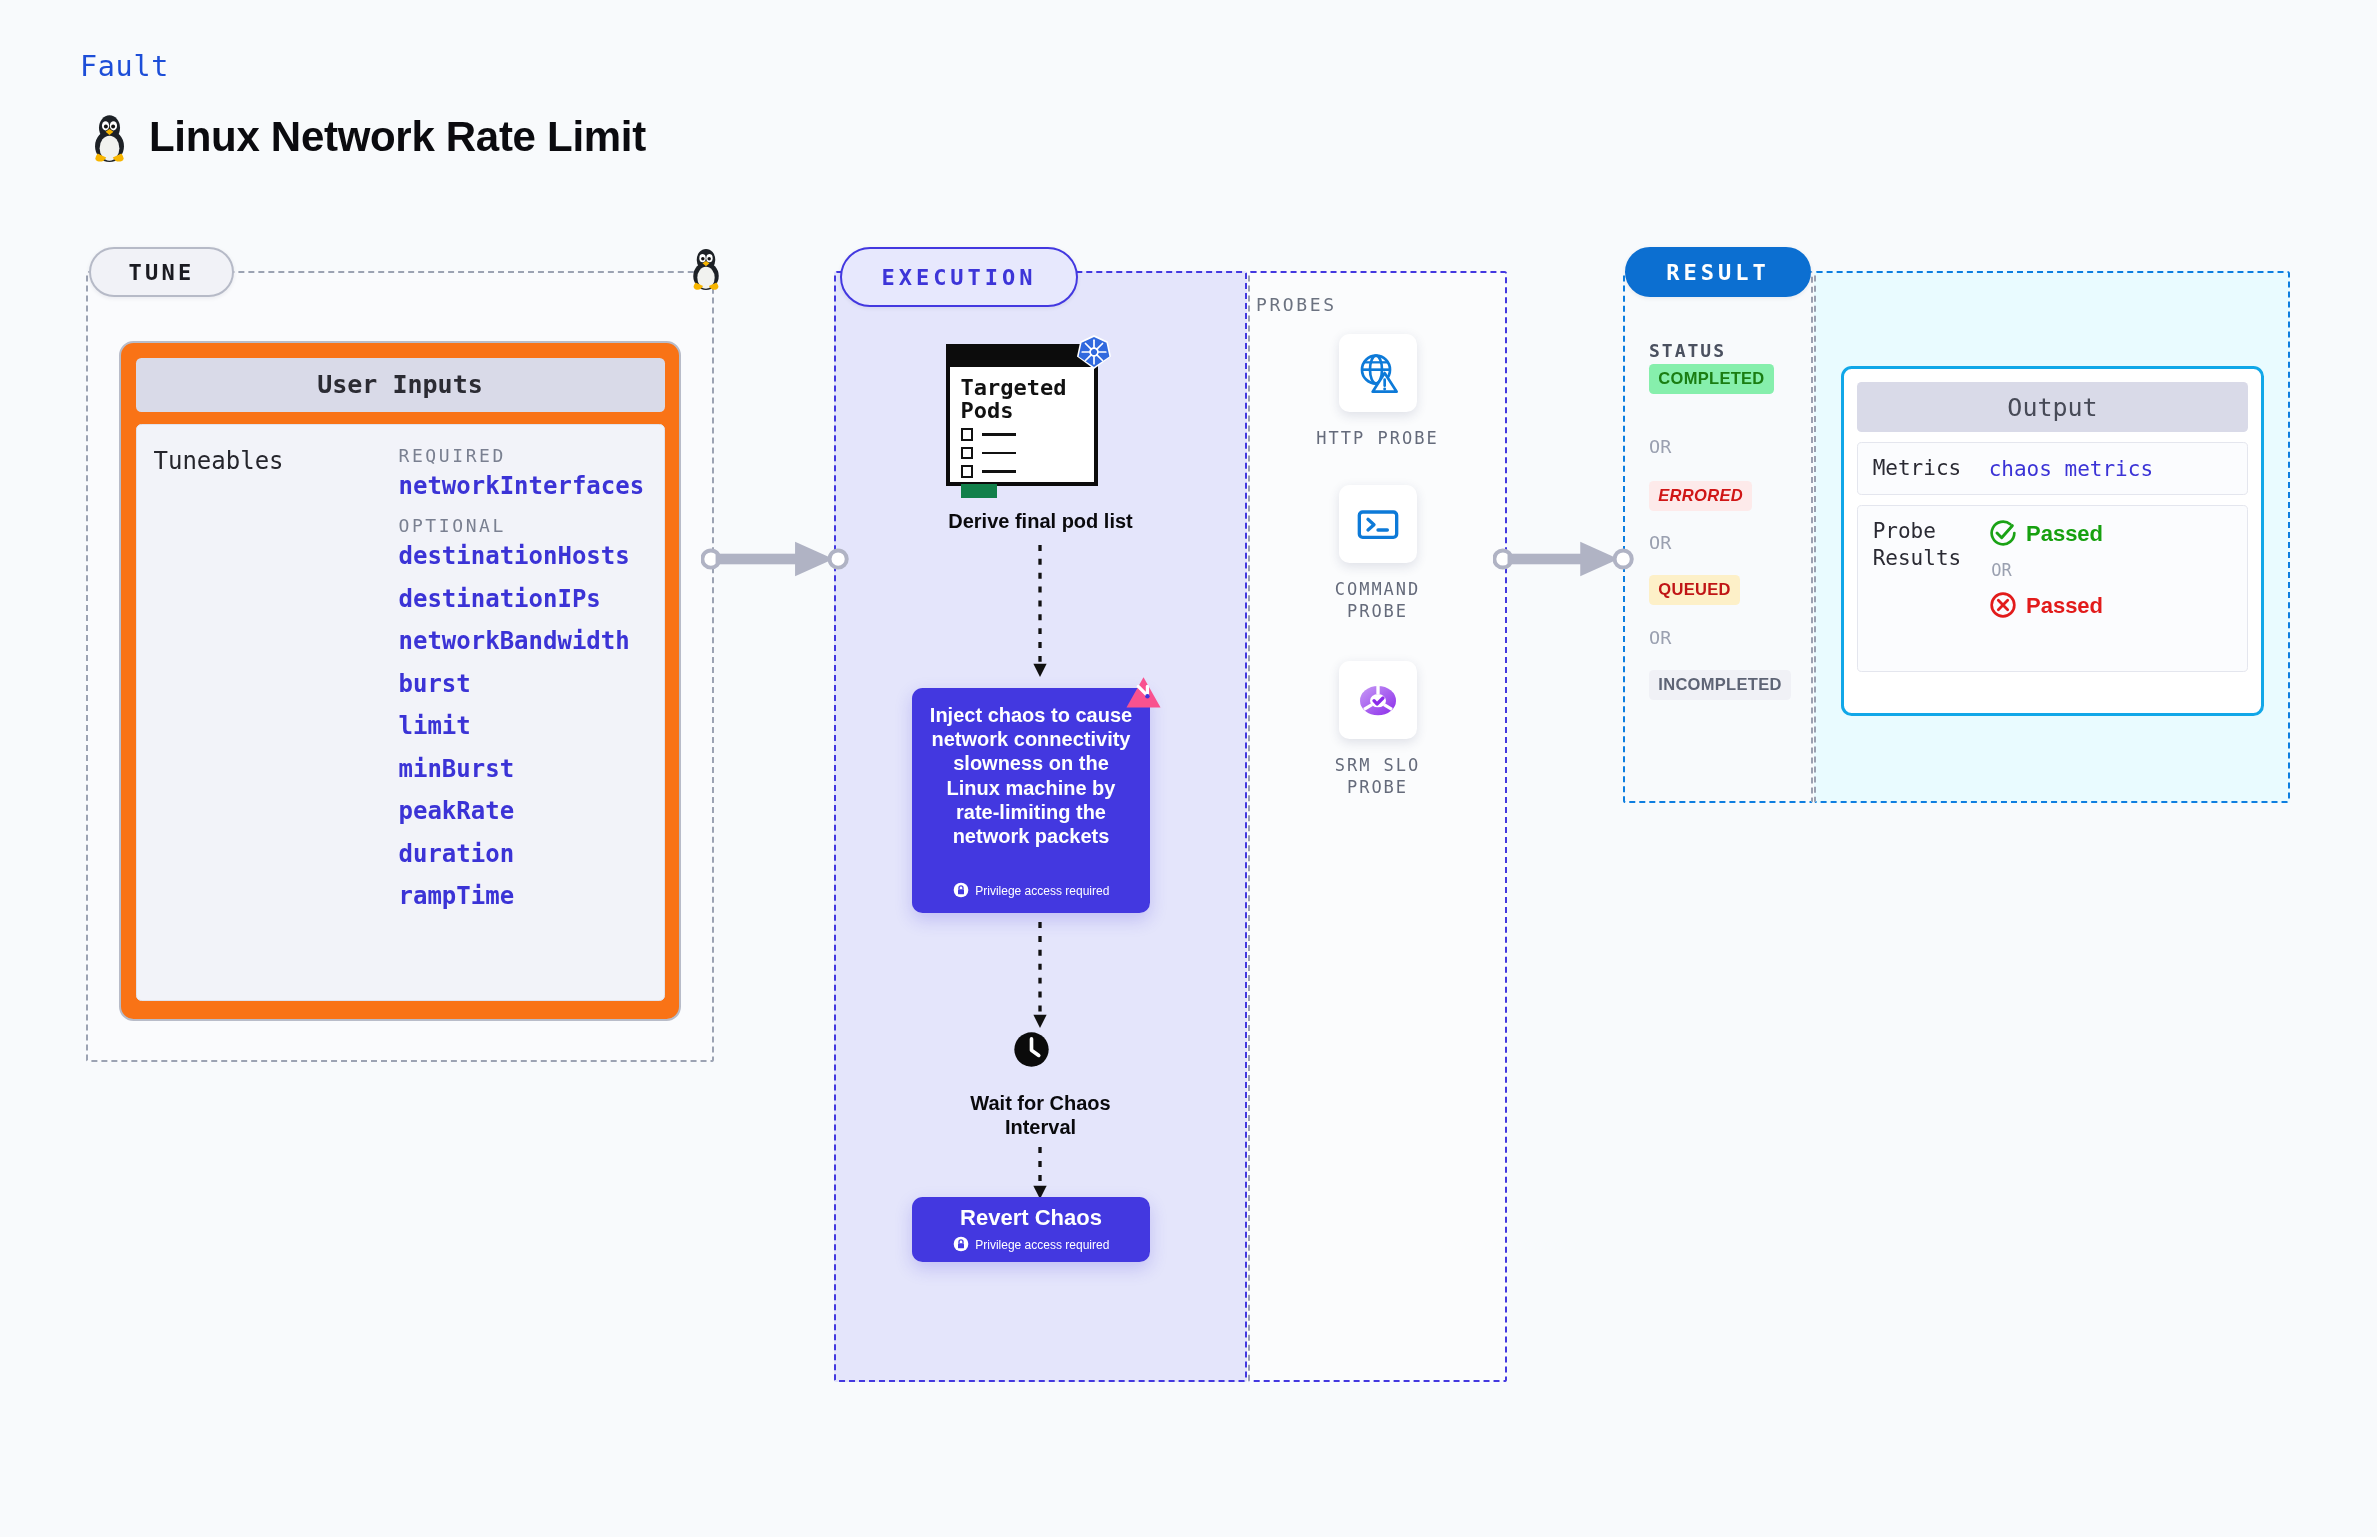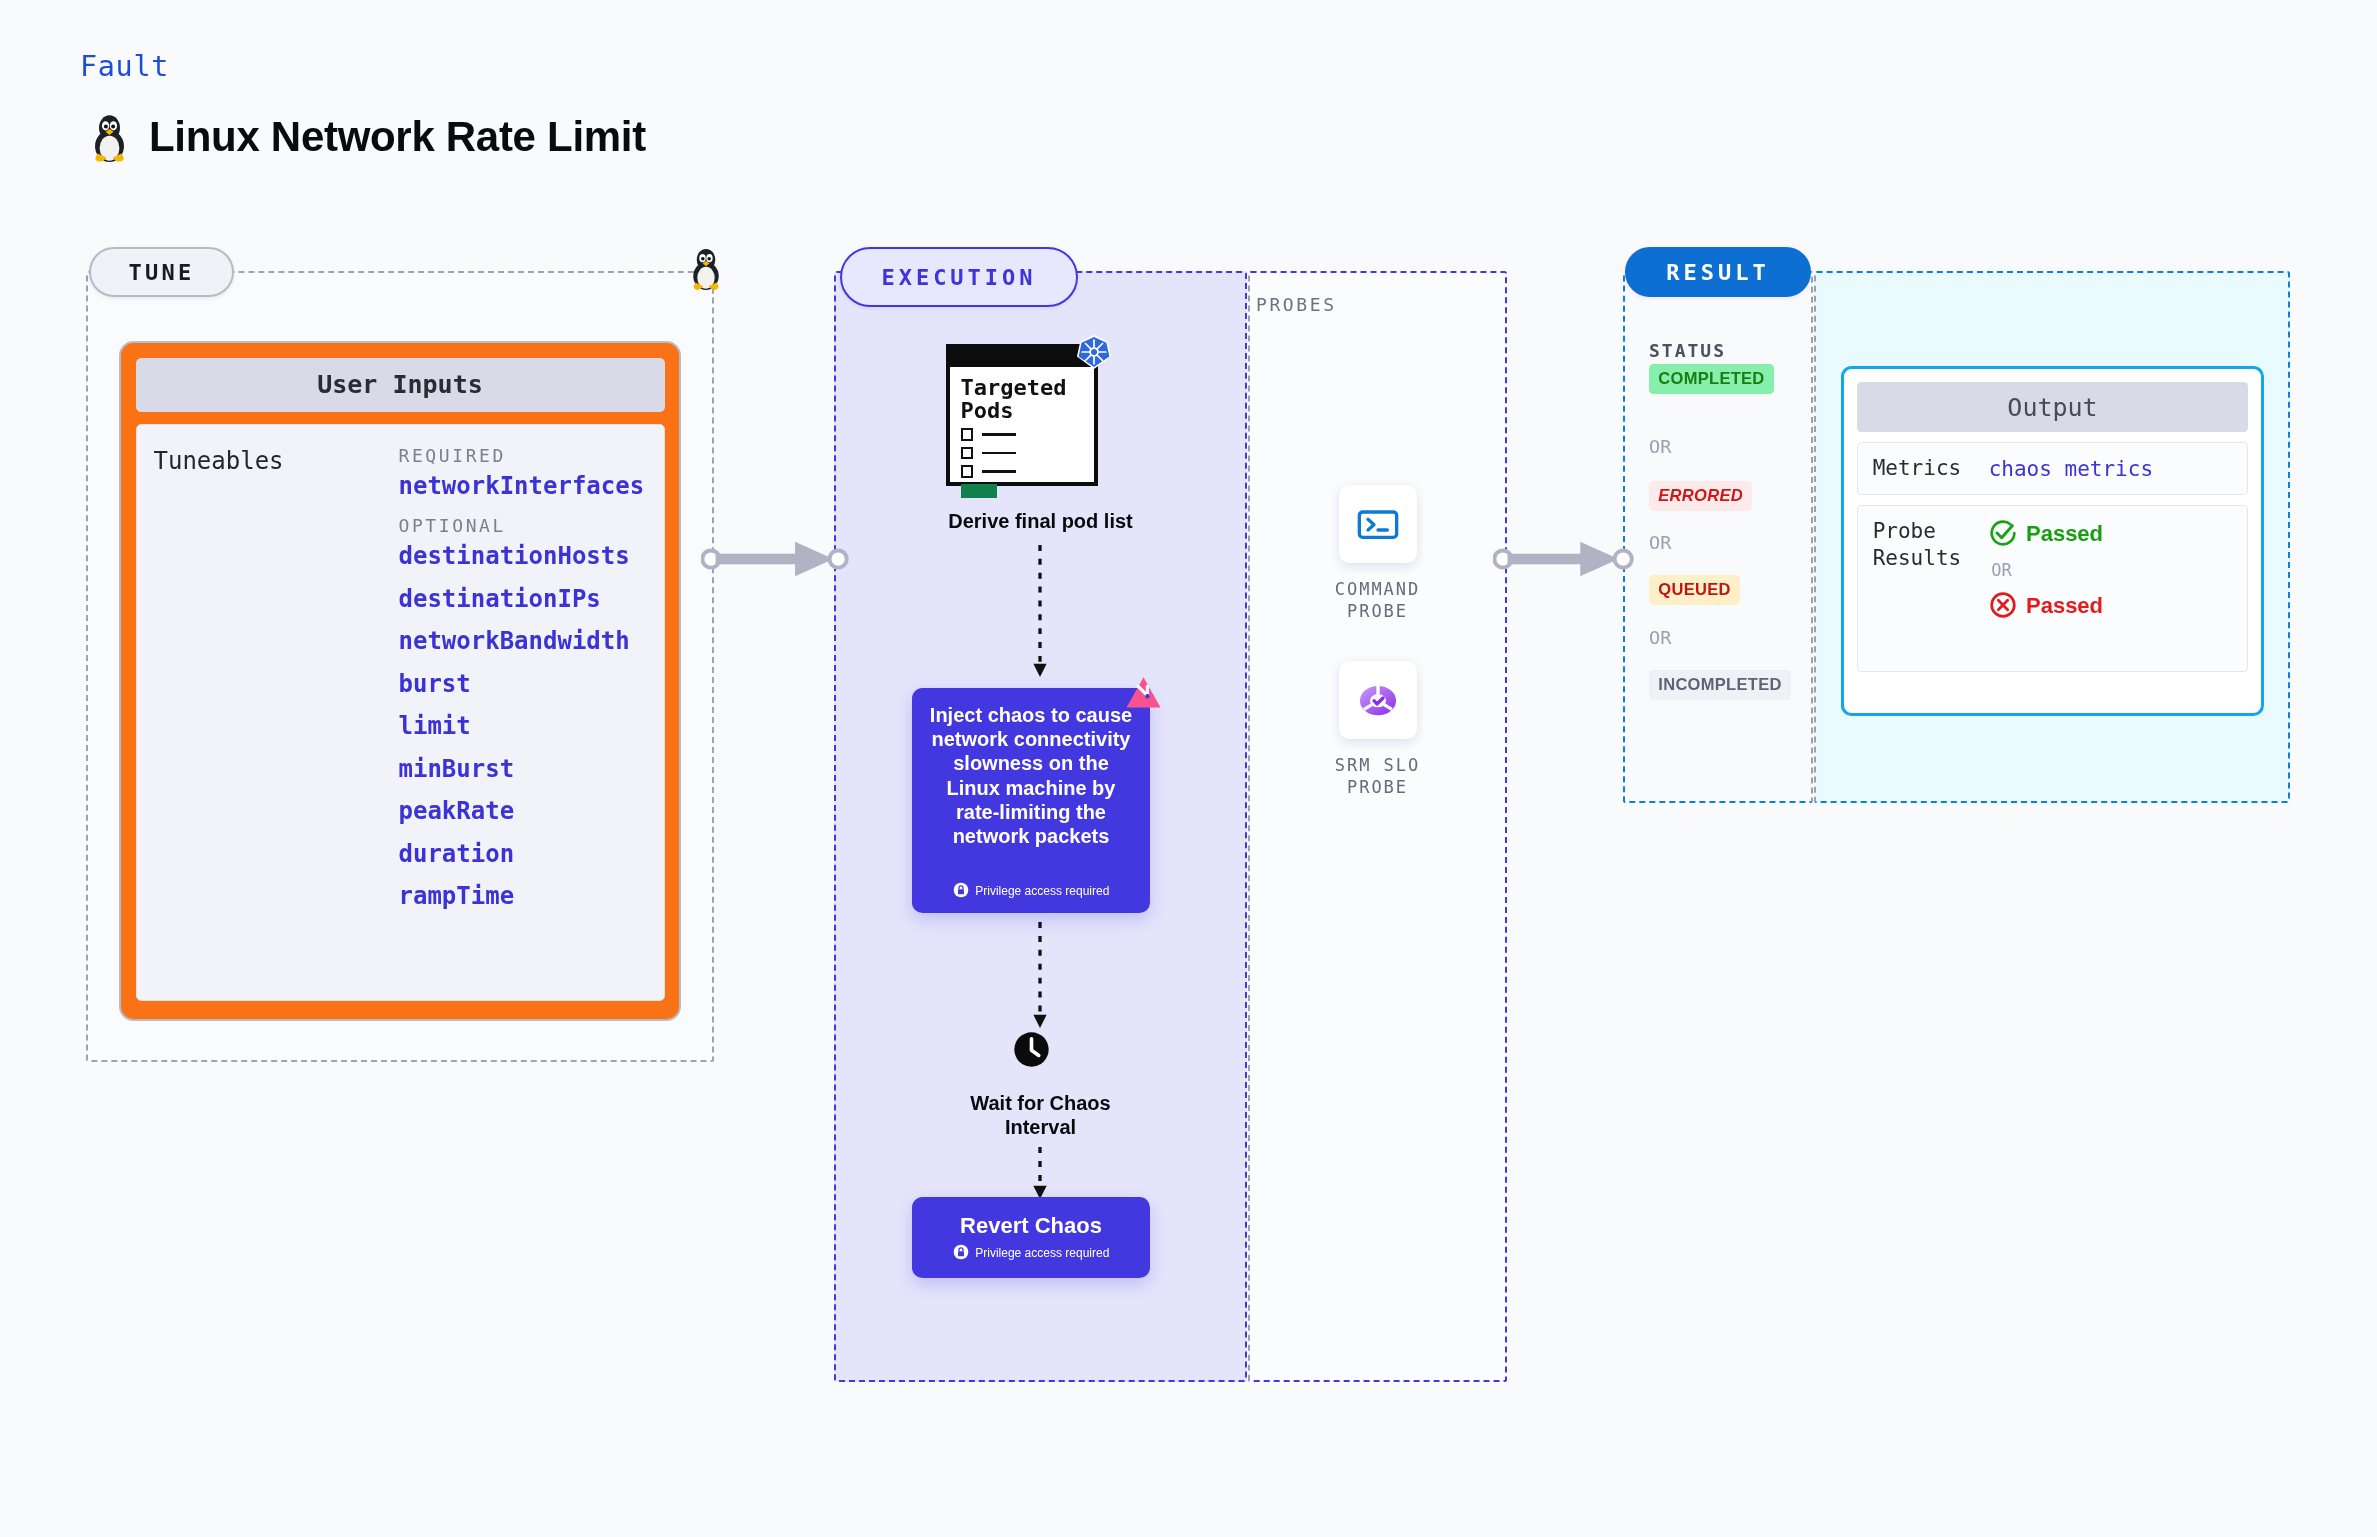--- a/index.html
+++ b/index.html
@@ -168,21 +168,21 @@
   }
   .priv-row {
     position: absolute; left: 0; right: 0; bottom: 13.2px;
     display: flex; align-items: center; justify-content: center; gap: 6.6px;
   }
   .priv-text { font-size: 12px; color: #ffffff; font-weight: 400; }
   .litmus-badge { position: absolute; right: -12px; top: -12px; }
 
   .revert-box {
     position: absolute; left: 78px; top: 926px;
-    width: 238px; height: 81px;
+    width: 238px; height: 65px;
     background: #4338e0; border-radius: 10.6px;
     box-shadow: 0 6.6px 17px rgba(67,56,224,.22);
     display: flex; flex-direction: column; align-items: center; justify-content: center;
   }
   .revert-title { font-size: 22px; font-weight: 700; color: #fff; margin-bottom: 4.6px; }
 
   .clock-wrap { position: absolute; left: 179px; top: 760px; }
 
   .dotted-arrow { position: absolute; }
 
@@ -456,20 +456,34 @@
             <path d="M9 11 v-2.2 a3 3 0 0 1 6 0 V11" fill="none" stroke="#4338e0" stroke-width="2"></path>
           </svg>
         </span>
         <span class="priv-text">Privilege access required</span>
       </div>
     </div>
   </div>
 
   <div class="probes-title">PROBES</div>
 
+  <div class="probe-item" style="top:334px;">
+    <div class="probe-tile">
+      <svg width="48" height="48" viewBox="0 0 72 72">
+        <circle cx="33" cy="31" r="21" fill="none" stroke="#0d7ad8" stroke-width="4"></circle>
+        <ellipse cx="33" cy="31" rx="9" ry="21" fill="none" stroke="#0d7ad8" stroke-width="4"></ellipse>
+        <line x1="12" y1="31" x2="54" y2="31" stroke="#0d7ad8" stroke-width="4"></line>
+        <line x1="15" y1="20" x2="51" y2="20" stroke="#0d7ad8" stroke-width="3.4"></line>
+        <polygon points="46,36 64,64 28,64" fill="#fff" stroke="#0d7ad8" stroke-width="4" stroke-linejoin="round"></polygon>
+        <line x1="46" y1="46" x2="46" y2="55" stroke="#0d7ad8" stroke-width="4" stroke-linecap="round"></line>
+        <circle cx="46" cy="60" r="2.2" fill="#0d7ad8"></circle>
+      </svg>
+    </div>
+    <div class="probe-label">HTTP PROBE</div>
+  </div>
 
   <div class="probe-item" style="top:485px;">
     <div class="probe-tile">
       <svg width="48" height="48" viewBox="0 0 72 72">
         <rect x="8" y="18" width="56" height="38" rx="5" fill="none" stroke="#0d7ad8" stroke-width="5"></rect>
         <path d="M21 29 l9 8 l-9 8" fill="none" stroke="#0d7ad8" stroke-width="5" stroke-linecap="round" stroke-linejoin="round"></path>
         <line x1="36" y1="45" x2="50" y2="45" stroke="#0d7ad8" stroke-width="5" stroke-linecap="round"></line>
       </svg>
     </div>
     <div class="probe-label">COMMAND<br>PROBE</div>

